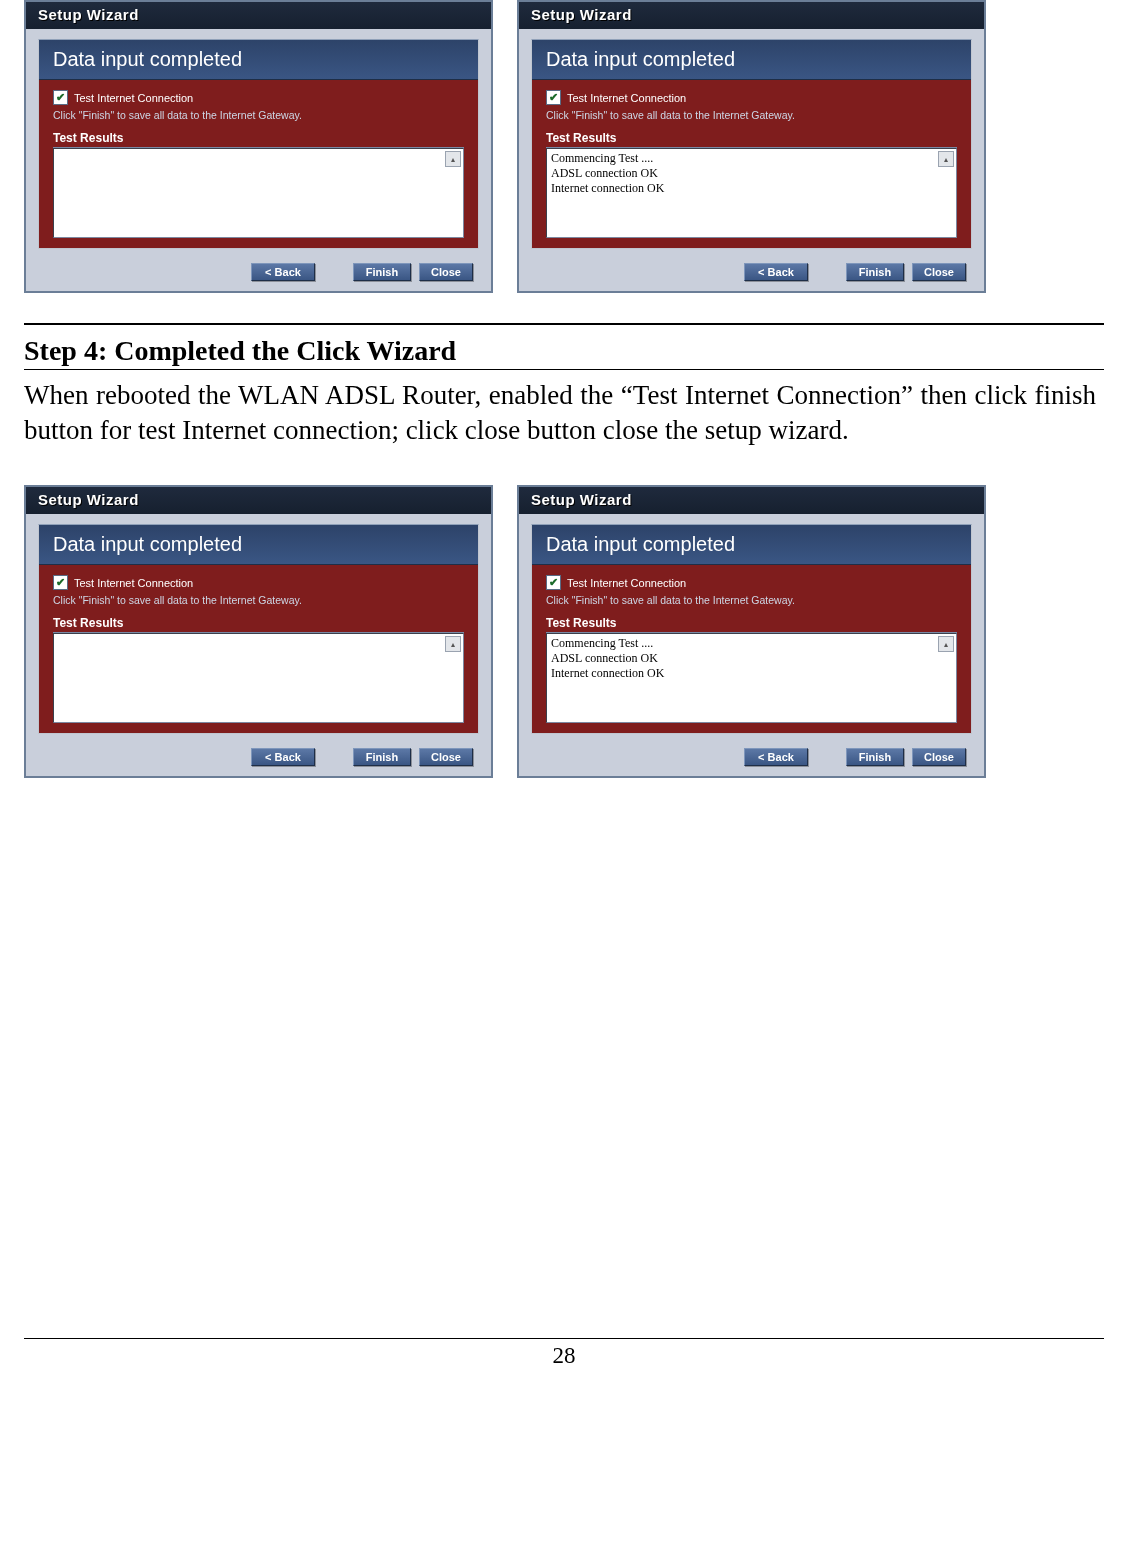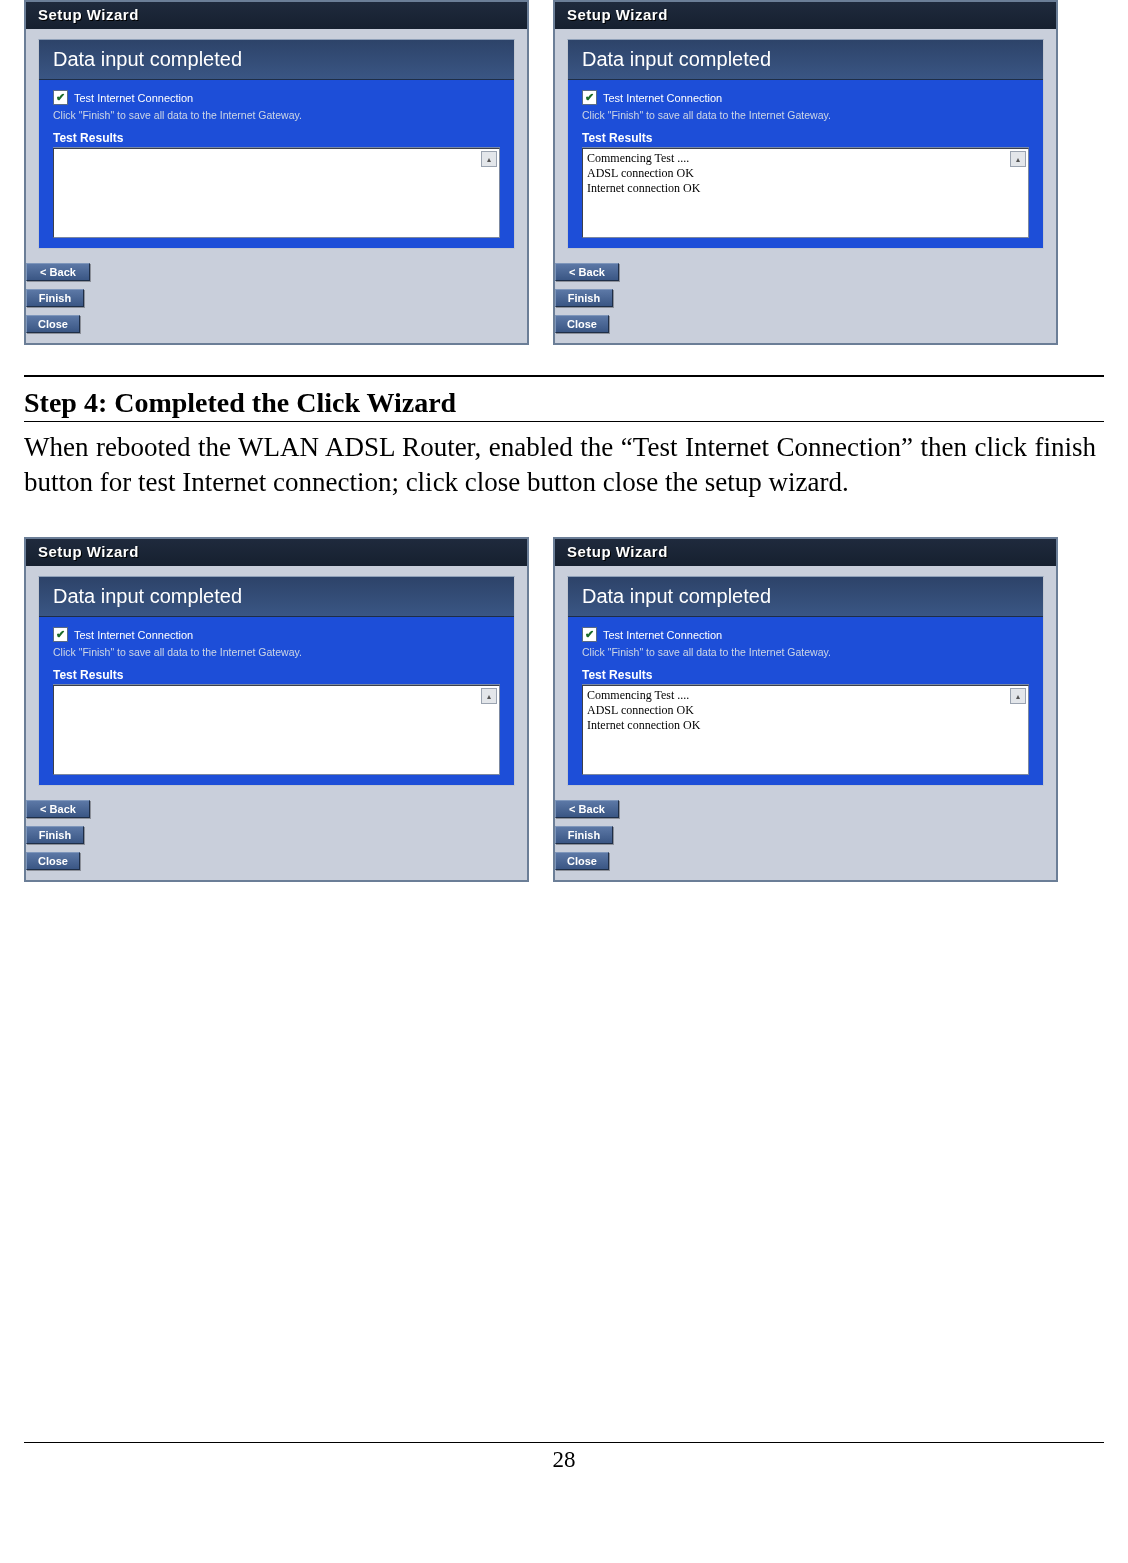--- a/index.html
+++ b/index.html
@@ -13,40 +13,40 @@
     padding: 0 24px 20px 24px;
     box-sizing: border-box;
   }
   .panel-row {
     display: flex;
     gap: 24px;
     margin: 0 0 30px 0;
     justify-content: flex-start;
   }
   .panel {
-    width: 505px;
+    width: 469px;
     box-sizing: border-box;
     border: 2px solid #6b7e97;
     background: #c9cfdb;
     padding: 0;
     position: relative;
   }
   .panel-title-bar {
     background: linear-gradient(#1f2a3d,#16202f);
     color: #fff;
     font-family: Arial, sans-serif;
     font-weight: bold;
     font-size: 15px;
     padding: 4px 12px 6px 12px;
     text-shadow: 1px 1px 0 #000;
     letter-spacing: 0.5px;
   }
   .panel-body {
     margin: 10px 12px 10px 12px;
-    background: #1d4ed8;
+    background: #7f1d1d;
     border: 1px solid #c0c6d0;
     border-top-color:#8fa0b8;
     padding: 0 0 8px 0;
   }
   .panel-header {
     background: linear-gradient(#2d4369,#3a5684);
     color: #fff;
     font-family: Arial, sans-serif;
     font-size: 20px;
     padding: 8px 14px;
@@ -112,38 +112,37 @@
     height: 14px;
     background: #e3e6ea;
     border: 1px solid #9aa3b0;
     font-size: 8px;
     display:flex;align-items:center;justify-content:center;
     color:#555;
   }
   .panel .btn-row-inner{
     display:flex;justify-content:flex-end;gap:8px;
     padding:6px 10px 2px 0;
-    flex-direction:column;
   }
   .wbtn {
     background: linear-gradient(#5c78a6,#3a5684);
     border: 1px solid #1e2e47;
     border-top-color:#7e96bb;
     border-left-color:#7e96bb;
     color: #fff;
     font-family: Arial, sans-serif;
     font-size: 11px;
     font-weight: bold;
     padding: 2px 0;
     cursor: pointer;
     text-align: center;
     box-shadow: 1px 1px 0 rgba(0,0,0,.3);
   }
   .wbtn.back{width:62px;}
-  .wbtn.finish{width:56px;}
+  .wbtn.finish{width:56px;margin-left:30px;}
   .wbtn.close{width:52px;}
   
   .step-title {
     font-family: "Times New Roman", serif;
     font-size: 28px;
     font-weight: bold;
     margin: 10px 0 2px 0;
   }
   .hr { border: none; border-top: 2px solid #000; margin: 2px 0 10px 0; }
   .hr-thin { border: none; border-top: 1.5px solid #000; margin: 2px 0 8px 0; }

